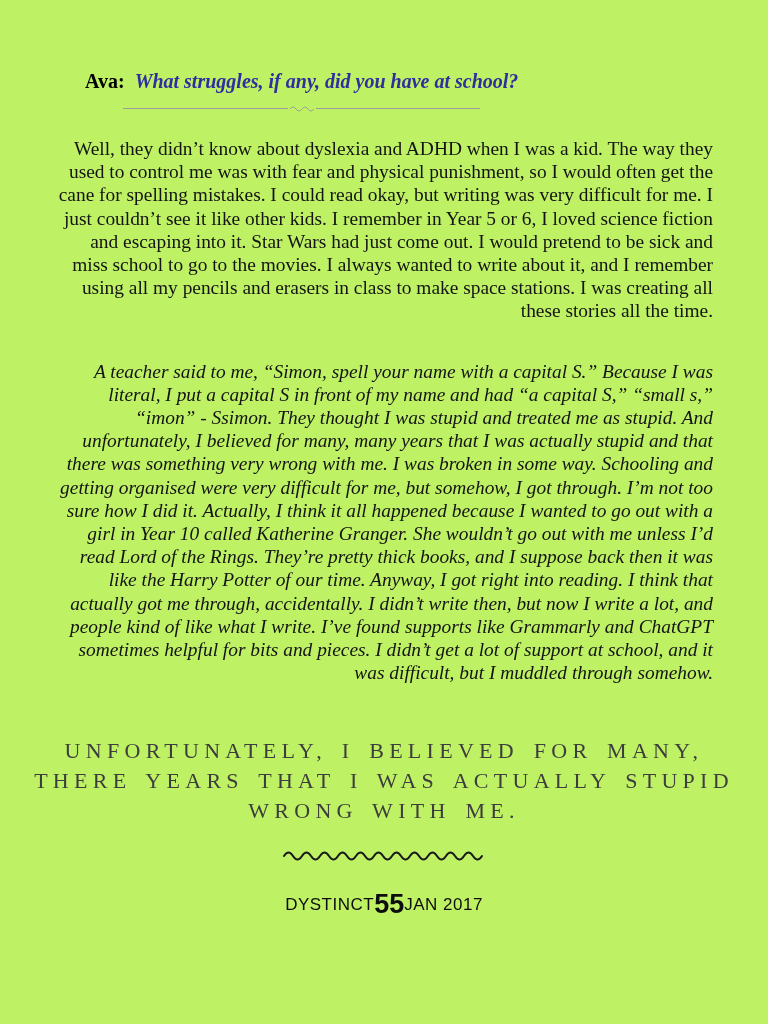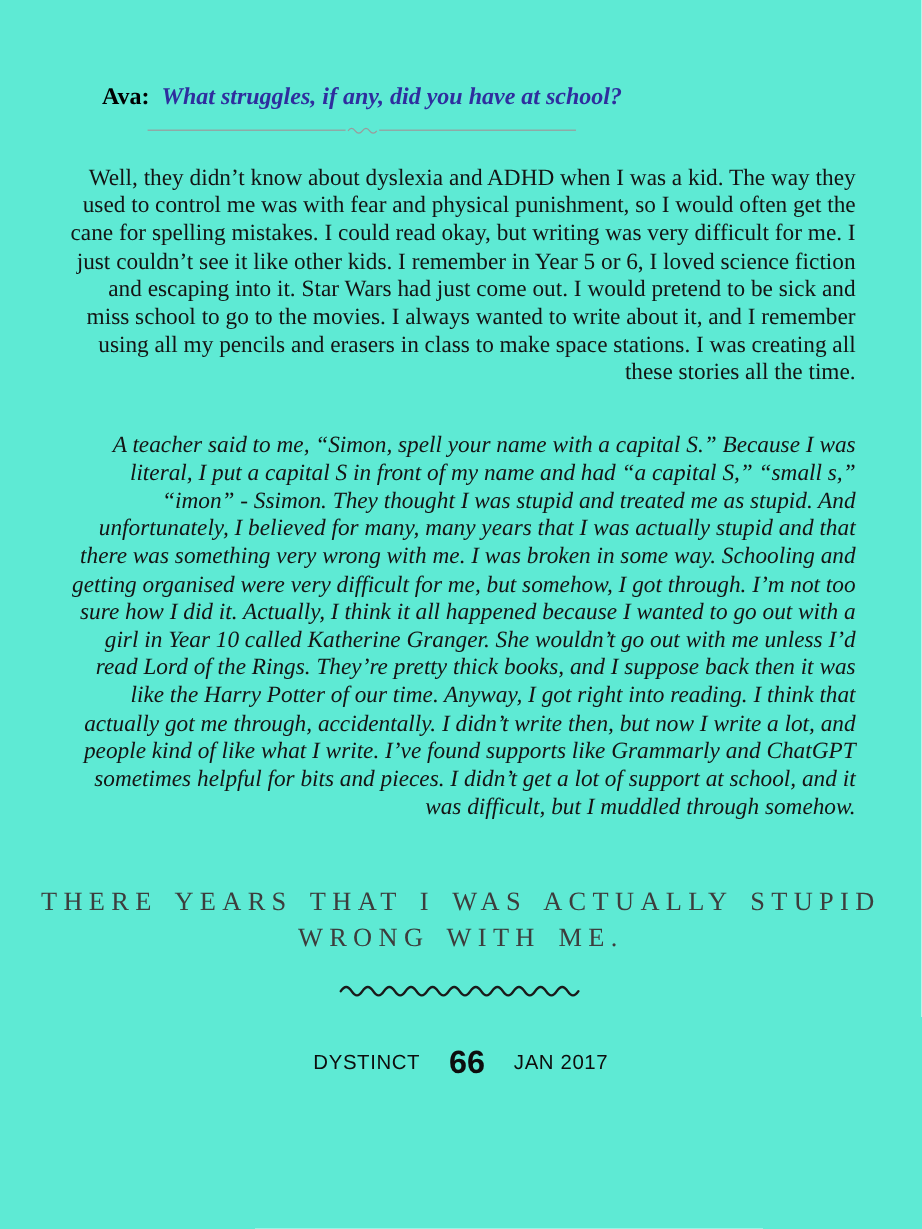--- a/index.html
+++ b/index.html
@@ -2,21 +2,21 @@
 <html><head>
 <meta charset="utf-8">
 <style>
   * { margin: 0; padding: 0; box-sizing: border-box; }
   html, body { background: #ffffff; }
   .page {
     position: relative;
     width: 768px;
     height: 1024px;
     margin: 0 auto;
-    background: #5eead4;
+    background: #bef264;
     font-family: "Liberation Serif", serif;
     color: #111111;
     overflow: hidden;
   }
   .qa-header {
     margin: 70px 0 0 85px;
     width: fit-content;
   }
   .qa-line {
     font-size: 20px;
@@ -63,25 +63,24 @@
     letter-spacing: 0.24em;
     word-spacing: 0.18em;
     color: #3d3d3d;
     font-weight: 400;
   }
   .squiggle-wrap {
     margin-top: 21px;
     text-align: center;
   }
   .footer {
-    margin-top: 32px;
+    margin-top: 22px;
     display: flex;
     justify-content: center;
     align-items: center;
-    gap: 24px;
     font-family: "Liberation Sans", sans-serif;
     color: #0d0d0d;
   }
   .footer .mag, .footer .issue {
     font-size: 17px;
     letter-spacing: 0.5px;
     font-weight: 500;
   }
   .footer .page-num {
     font-size: 27px;
@@ -105,29 +104,30 @@
       <span class="divider-line"></span>
     </div>
   </header>
 
   <main class="answer">
     <p>Well, they didn’t know about dyslexia and ADHD when I was a kid. The way they used to control me was with fear and physical punishment, so I would often get the cane for spelling mistakes. I could read okay, but writing was very difficult for me. I just couldn’t see it like other kids. I remember in Year 5 or 6, I loved science fiction and escaping into it. Star Wars had just come out. I would pretend to be sick and miss school to go to the movies. I always wanted to write about it, and I remember using all my pencils and erasers in class to make space stations. I was creating all these stories all the time.</p>
     <p>A teacher said to me, “Simon, spell your name with a capital S.” Because I was literal, I put a capital S in front of my name and had “a capital S,” “small s,” “imon” - Ssimon. They thought I was stupid and treated me as stupid. And unfortunately, I believed for many, many years that I was actually stupid and that there was something very wrong with me. I was broken in some way. Schooling and getting organised were very difficult for me, but somehow, I got through. I’m not too sure how I did it. Actually, I think it all happened because I wanted to go out with a girl in Year 10 called Katherine Granger. She wouldn’t go out with me unless I’d read Lord of the Rings. They’re pretty thick books, and I suppose back then it was like the Harry Potter of our time. Anyway, I got right into reading. I think that actually got me through, accidentally. I didn’t write then, but now I write a lot, and people kind of like what I write. I’ve found supports like Grammarly and ChatGPT sometimes helpful for bits and pieces. I didn’t get a lot of support at school, and it was difficult, but I muddled through somehow.</p>
   </main>
 
   <section class="pull-quote">
+    <div>UNFORTUNATELY, I BELIEVED FOR MANY,</div>
     <div>THERE YEARS THAT I WAS ACTUALLY STUPID</div>
     <div>WRONG WITH ME.</div>
   </section>
 
   <div class="squiggle-wrap">
     <svg width="210" height="16" viewBox="0 0 210 16">
       <path d="M5,9 q4.5,-7 9,0 t9,0 t9,0 t9,0 t9,0 t9,0 t9,0 t9,0 t9,0 t9,0 t9,0 t9,0 t9,0 t9,0 t9,0 t9,0 t9,0 t9,0 t9,0 t9,0 t9,0 t9,0" fill="none" stroke="#1a1a1a" stroke-width="2" stroke-linecap="round"></path>
     </svg>
   </div>
 
   <footer class="footer">
     <span class="mag">DYSTINCT</span>
-    <span class="page-num">66</span>
+    <span class="page-num">55</span>
     <span class="issue">JAN 2017</span>
   </footer>
 
 </div>
 
 </body></html>

